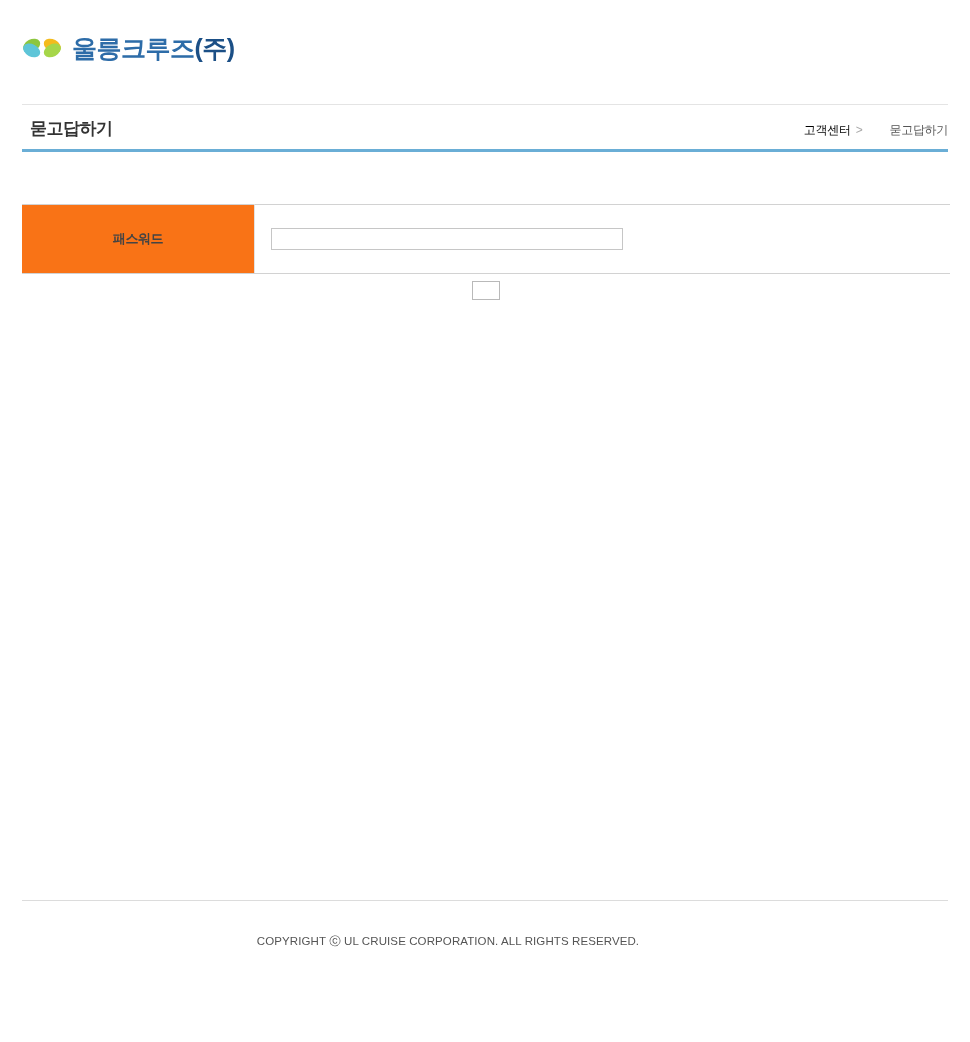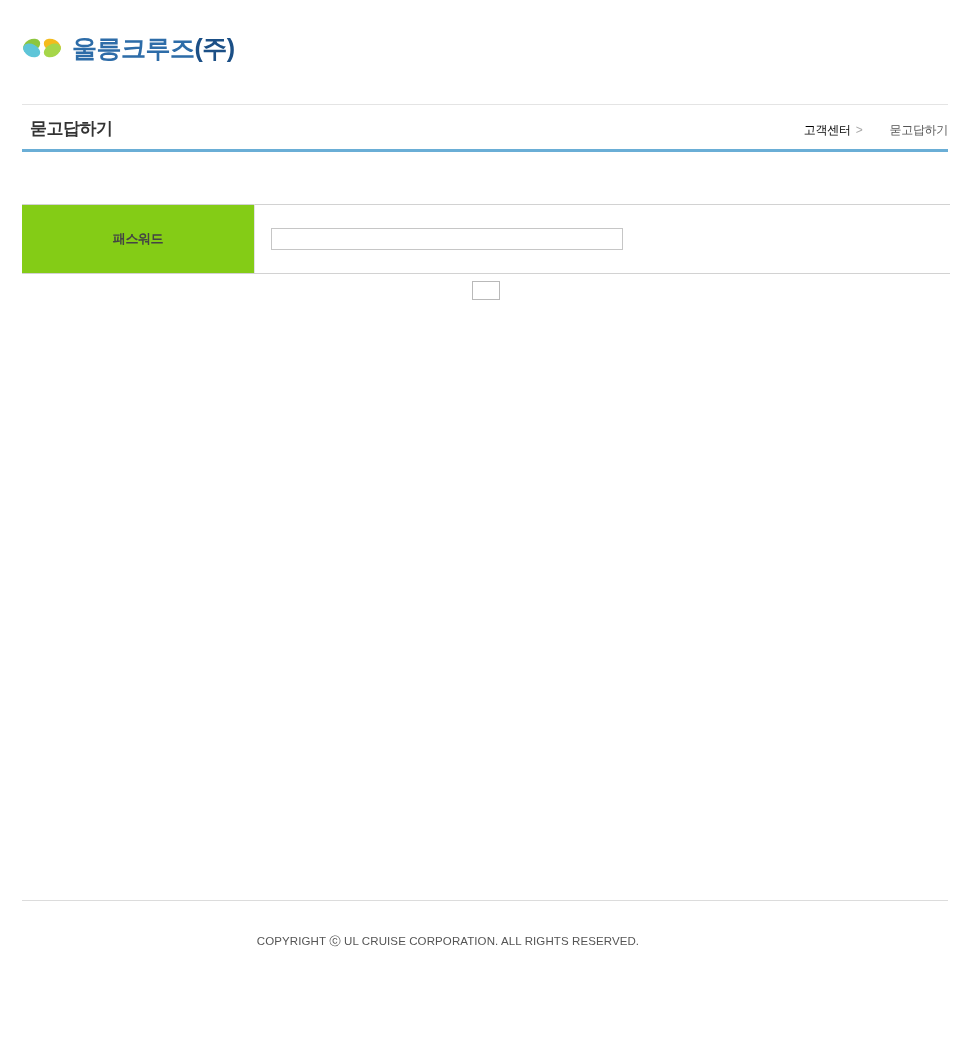--- a/index.html
+++ b/index.html
@@ -97,21 +97,21 @@
   .pw-table {
     width: 928px;
     border-collapse: collapse;
     border-top: 1px solid #d2d2d2;
     border-bottom: 1px solid #d2d2d2;
     table-layout: fixed;
   }
   .pw-table th {
     width: 230px;
     height: 66px;
-    background: #84cc16;
+    background: #f97316;
     border-right: 1px solid #e2e2e2;
     border-bottom: 1px solid #d2d2d2;
     font-size: 13px;
     font-weight: bold;
     color: #444444;
     letter-spacing: -0.4px;
     text-align: center;
     vertical-align: middle;
   }
   .pw-table td {

